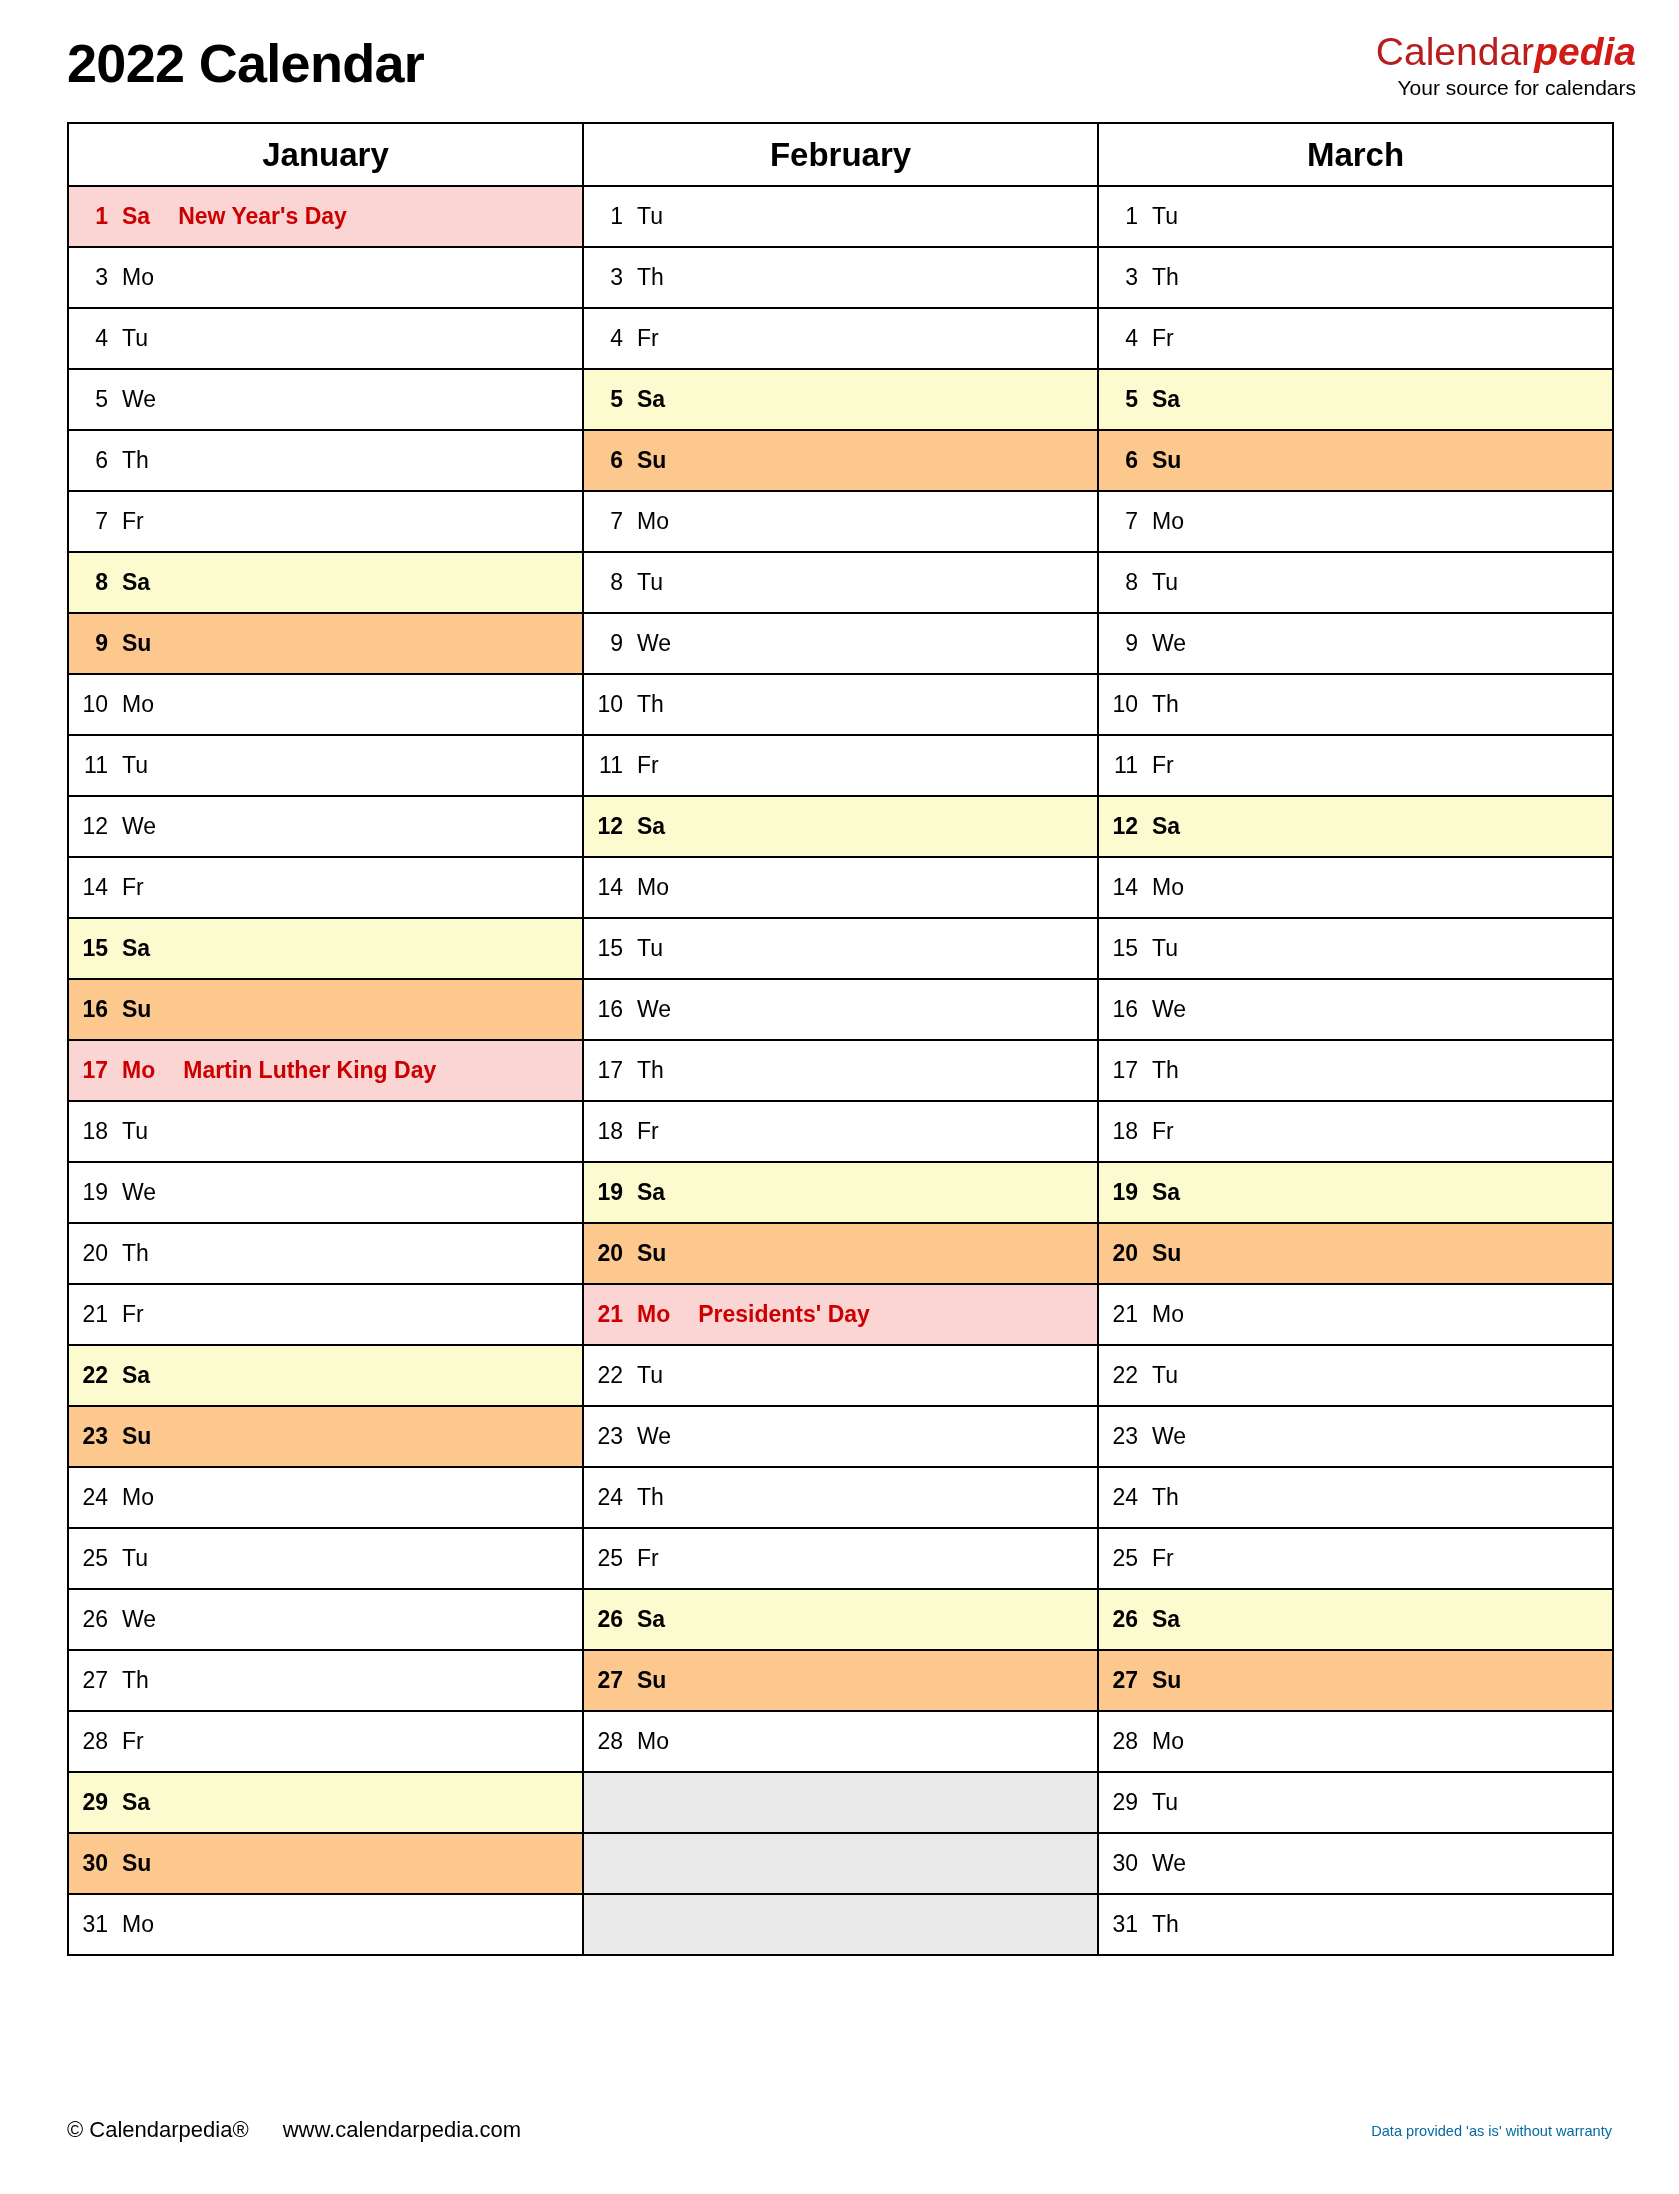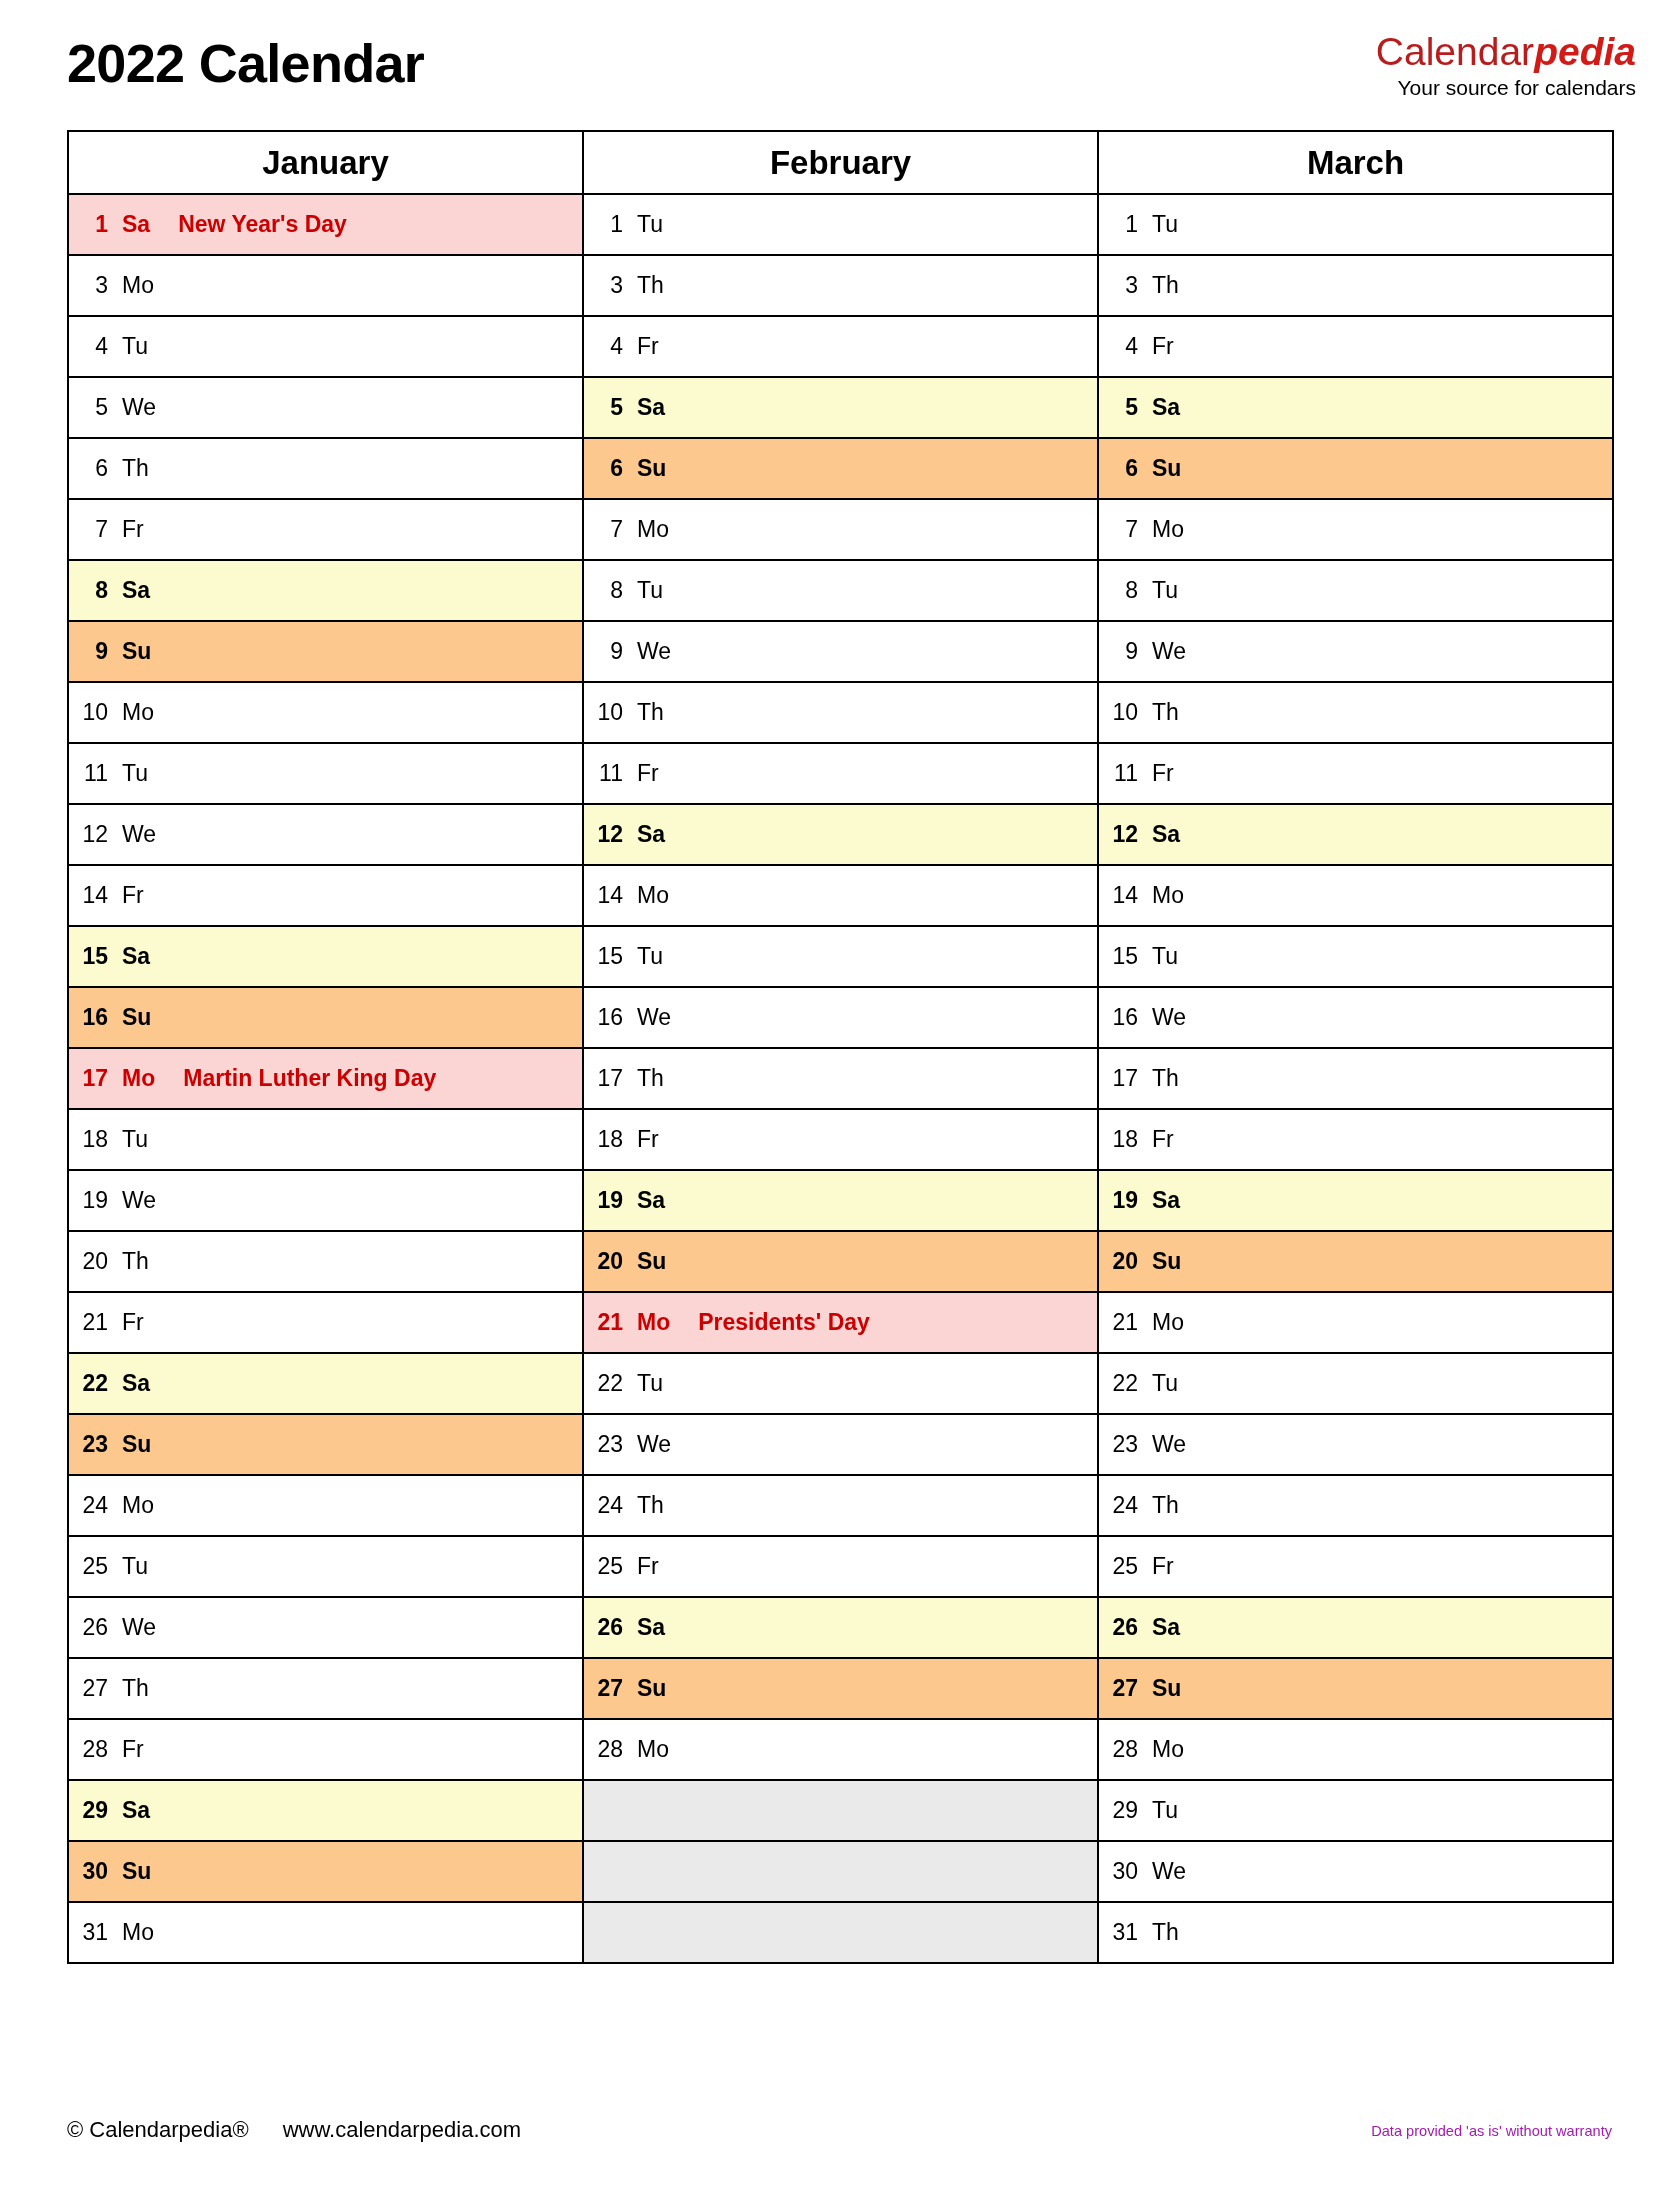--- a/index.html
+++ b/index.html
@@ -60,21 +60,21 @@
     color: #000000;
     line-height: 1.25;
     margin-top: 2.8px;
     white-space: nowrap;
   }
 
   
   .calendar {
     position: absolute;
     left: 67px;
-    top: 130px;
+    top: 122px;
     width: 1545px;
     border-collapse: collapse;
     table-layout: fixed;
   }
   .calendar col.c1 { width: 515px; }
   .calendar col.c2 { width: 515px; }
   .calendar col.c3 { width: 515px; }
 
   .calendar th,
   .calendar td {
@@ -148,21 +148,21 @@
     font-size: 22px;
     color: #000000;
     white-space: nowrap;
   }
   .footer-left .url { margin-left: 34px; }
   .footer-right {
     position: absolute;
     right: 67px;
     top: 5.5px;
     font-size: 14.6px;
-    color: #a21caf;
+    color: #0369a1;
     white-space: nowrap;
   }
 </style>
 </head>
 <body>
 
 <div class="page">
 
   <div class="header">
     <div class="page-title">2022 Calendar</div>

